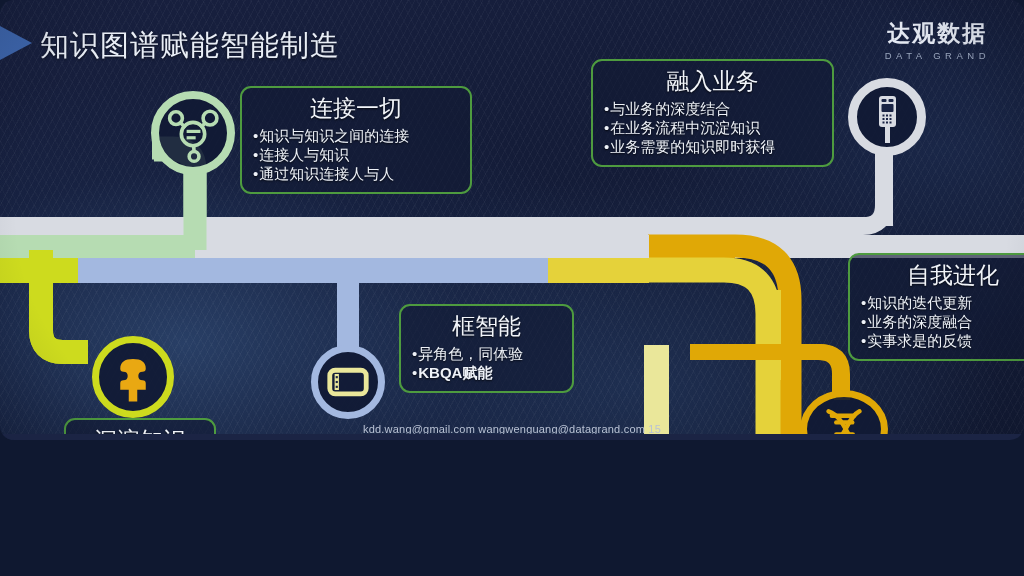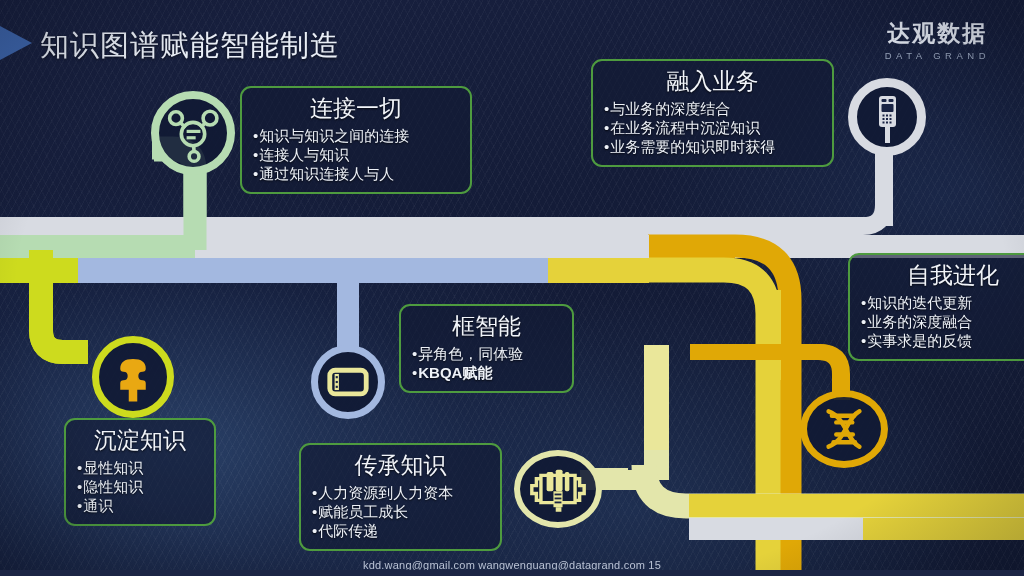--- a/index.html
+++ b/index.html
@@ -1,24 +1,25 @@
 <!DOCTYPE html>
 <html><head>
 <meta charset="utf-8">
 <style>
   html,body{margin:0;padding:0;background:#0f1830;}
   #slide{
-    position:relative;width:1024px;height:576px;overflow:hidden;
+    position:relative;width:1024px;height:440px;overflow:hidden;
     background:
       radial-gradient(ellipse 640px 380px at 18% 78%, rgba(58,92,140,.55) 0%, rgba(34,56,100,.18) 45%, rgba(0,0,0,0) 72%),
       radial-gradient(ellipse 520px 300px at 62% 88%, rgba(52,84,132,.35) 0%, rgba(0,0,0,0) 70%),
       radial-gradient(ellipse 420px 260px at 92% 34%, rgba(40,64,110,.30) 0%, rgba(0,0,0,0) 70%),
       linear-gradient(165deg,#18203f 0%,#141c38 40%,#121a33 100%);
     font-family:"Liberation Sans","DejaVu Sans",sans-serif;
     color:#eef2f8;
+    border-radius:14px;
   }
   
   #texture{
     position:absolute;inset:0;
     background-image:
       repeating-linear-gradient(118deg, rgba(255,255,255,.035) 0 1px, rgba(0,0,0,0) 1px 6px),
       repeating-linear-gradient(62deg, rgba(255,255,255,.022) 0 1px, rgba(0,0,0,0) 1px 7px);
     pointer-events:none;
   }
   #vignette{

